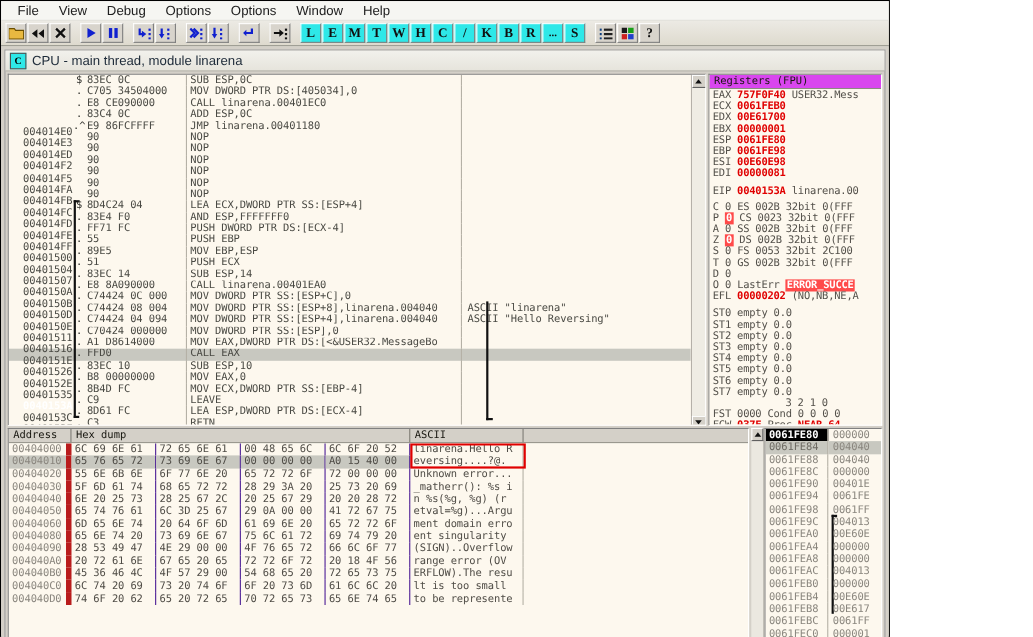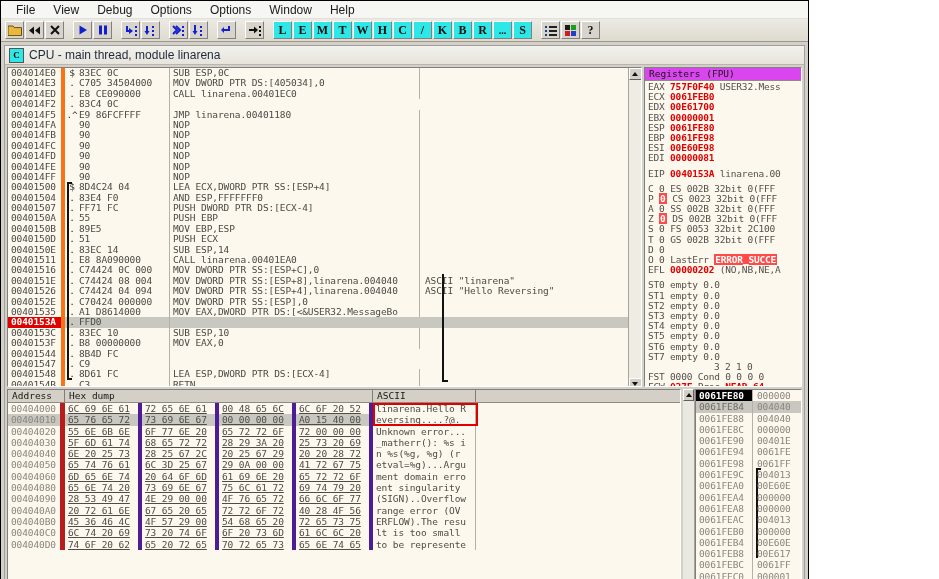--- a/index.html
+++ b/index.html
@@ -197,23 +197,24 @@
     font-family: "DejaVu Sans Mono", monospace;
     white-space: nowrap;
     display: flex;
     color: #4a4a44;
     letter-spacing: -0.1px;
   }
   .dline.sel { background: #c8c8c0; }
   .c-addr {
     width: 57px; flex: 0 0 57px;
     color: #4a4a44;
-    padding-left: 3px;
+    padding-left: 13px;
     box-sizing: border-box;
-    border-right: 4px solid #f97316;
+    border-right: 1px solid #f97316;
+    margin-top: 48px;
   }
   .c-addr.eip { background: #e00000; color: #fff; font-weight: bold; }
   .c-mark { width: 14px; flex: 0 0 14px; text-align: center; color:#30302c; position: relative;}
   .c-hex  { width: 90px; flex: 0 0 90px; color:#4a4a44; overflow:hidden;
             border-right: 1px solid #b5b1a6;}
   .c-dis  { width: 250px; flex: 0 0 250px; padding-left: 3px; color:#4a4a44;
             box-sizing:border-box; overflow:hidden;
             border-right: 1px solid #b5b1a6;}
   .c-cmt  { flex: 1 1 auto; padding-left: 5px; color:#4a4a44; }
   .c-cmt.red { color: #d00000; font-weight: bold; }
@@ -291,21 +292,21 @@
     font-size: 9.5px;
     display: flex;
     white-space: nowrap;
     color: #4f4c46;
     letter-spacing: -0.1px;
   }
   .dmprow.sel .d-hexgrp, .dmprow.sel .d-addr { background:#c8c8c0; }
   .d-addr { width: 57px; flex:0 0 57px; padding-left:3px; box-sizing:border-box;
             border-right:5px solid #b91c1c; color:#8a867e;}
   .d-hexgrp { width: 77px; flex:0 0 77px; padding-left:3px; box-sizing:border-box;
-              border-right:4px solid #4c1d95;text-decoration:underline;}
+              border-right:1px solid #4c1d95;}
   .d-ascii { flex: 0 0 103px; width:103px; padding-left:3px; box-sizing:border-box;
              border-right:1px solid #b5b1a6;}
   .d-tail { flex:1 1 auto; }
   .ascii-box {
     position: absolute;
     border: 2px solid #e00000;
     pointer-events: none;
     box-sizing: border-box;
   }
 
@@ -563,20 +564,21 @@
                     <div class="c-addr">004014ED</div>
                     <div class="c-mark">.</div>
                     <div class="c-hex">E8 CE090000</div>
                     <div class="c-dis">CALL linarena.00401EC0</div>
                     <div class="c-cmt"></div>
                   </div>
                   <div class="dline">
                     <div class="c-addr">004014F2</div>
                     <div class="c-mark">.</div>
                     <div class="c-hex">83C4 0C</div>
+                    <div class="c-dis">ADD ESP,0C</div>
                     <div class="c-cmt"></div>
                   </div>
                   <div class="dline">
                     <div class="c-addr">004014F5</div>
                     <div class="c-mark">.^</div>
                     <div class="c-hex">E9 86FCFFFF</div>
                     <div class="c-dis">JMP linarena.00401180</div>
                     <div class="c-cmt"></div>
                   </div>
                   <div class="dline">
@@ -709,45 +711,48 @@
                     <div class="c-addr">00401535</div>
                     <div class="c-mark">.</div>
                     <div class="c-hex">A1 D8614000</div>
                     <div class="c-dis">MOV EAX,DWORD PTR DS:[&lt;&amp;USER32.MessageBo</div>
                     <div class="c-cmt"></div>
                   </div>
                   <div class="dline sel">
                     <div class="c-addr eip">0040153A</div>
                     <div class="c-mark">.</div>
                     <div class="c-hex">FFD0</div>
+                    <div class="c-dis">CALL EAX</div>
                   </div>
                   <div class="dline">
                     <div class="c-addr">0040153C</div>
                     <div class="c-mark">.</div>
                     <div class="c-hex">83EC 10</div>
                     <div class="c-dis">SUB ESP,10</div>
                     <div class="c-cmt"></div>
                   </div>
                   <div class="dline">
                     <div class="c-addr">0040153F</div>
                     <div class="c-mark">.</div>
                     <div class="c-hex">B8 00000000</div>
                     <div class="c-dis">MOV EAX,0</div>
                     <div class="c-cmt"></div>
                   </div>
                   <div class="dline">
                     <div class="c-addr">00401544</div>
                     <div class="c-mark">.</div>
                     <div class="c-hex">8B4D FC</div>
+                    <div class="c-dis">MOV ECX,DWORD PTR SS:[EBP-4]</div>
                     <div class="c-cmt"></div>
                   </div>
                   <div class="dline">
                     <div class="c-addr">00401547</div>
                     <div class="c-mark">.</div>
                     <div class="c-hex">C9</div>
+                    <div class="c-dis">LEAVE</div>
                     <div class="c-cmt"></div>
                   </div>
                   <div class="dline">
                     <div class="c-addr">00401548</div>
                     <div class="c-mark">.</div>
                     <div class="c-hex">8D61 FC</div>
                     <div class="c-dis">LEA ESP,DWORD PTR DS:[ECX-4]</div>
                     <div class="c-cmt"></div>
                   </div>
                   <div class="dline">
@@ -902,21 +907,21 @@
                   <div class="d-hexgrp">4F 76 65 72</div>
                   <div class="d-hexgrp">66 6C 6F 77</div>
                   <div class="d-ascii">(SIGN)..Overflow</div>
                   <div class="d-tail"></div>
                 </div>
                 <div class="dmprow">
                   <div class="d-addr">004040A0</div>
                   <div class="d-hexgrp">20 72 61 6E</div>
                   <div class="d-hexgrp">67 65 20 65</div>
                   <div class="d-hexgrp">72 72 6F 72</div>
-                  <div class="d-hexgrp">40 28 4F 56</div>
+                  <div class="d-hexgrp">20 18 4F 56</div>
                   <div class="d-ascii"> range error (OV</div>
                   <div class="d-tail"></div>
                 </div>
                 <div class="dmprow">
                   <div class="d-addr">004040B0</div>
                   <div class="d-hexgrp">45 36 46 4C</div>
                   <div class="d-hexgrp">4F 57 29 00</div>
                   <div class="d-hexgrp">54 68 65 20</div>
                   <div class="d-hexgrp">72 65 73 75</div>
                   <div class="d-ascii">ERFLOW).The resu</div>

